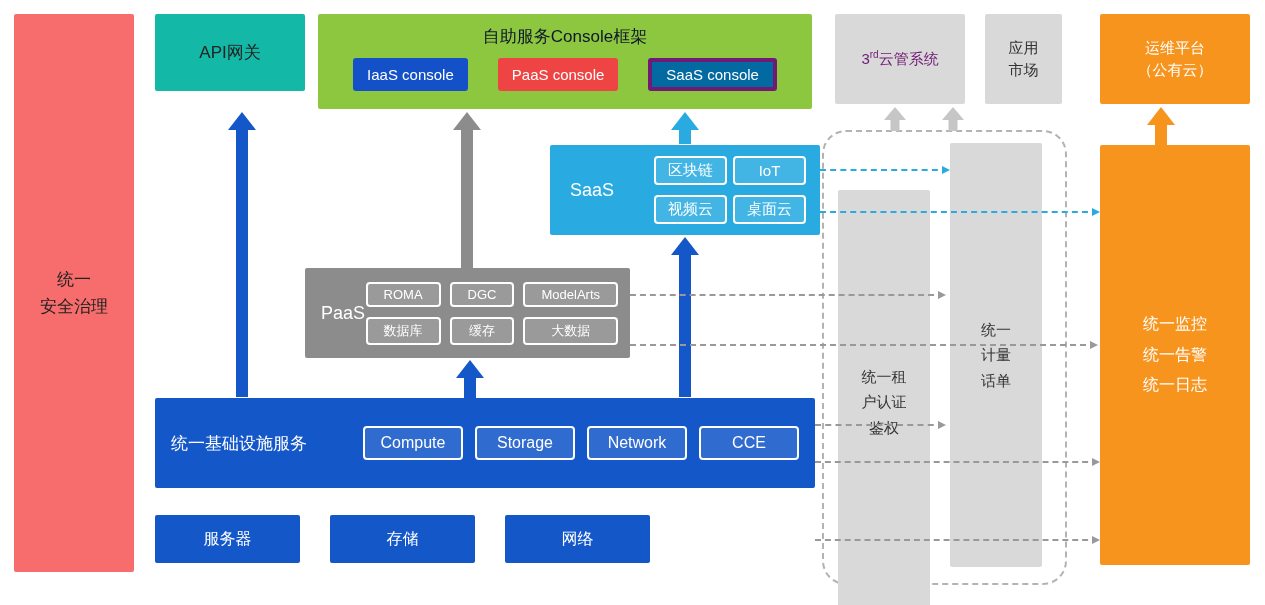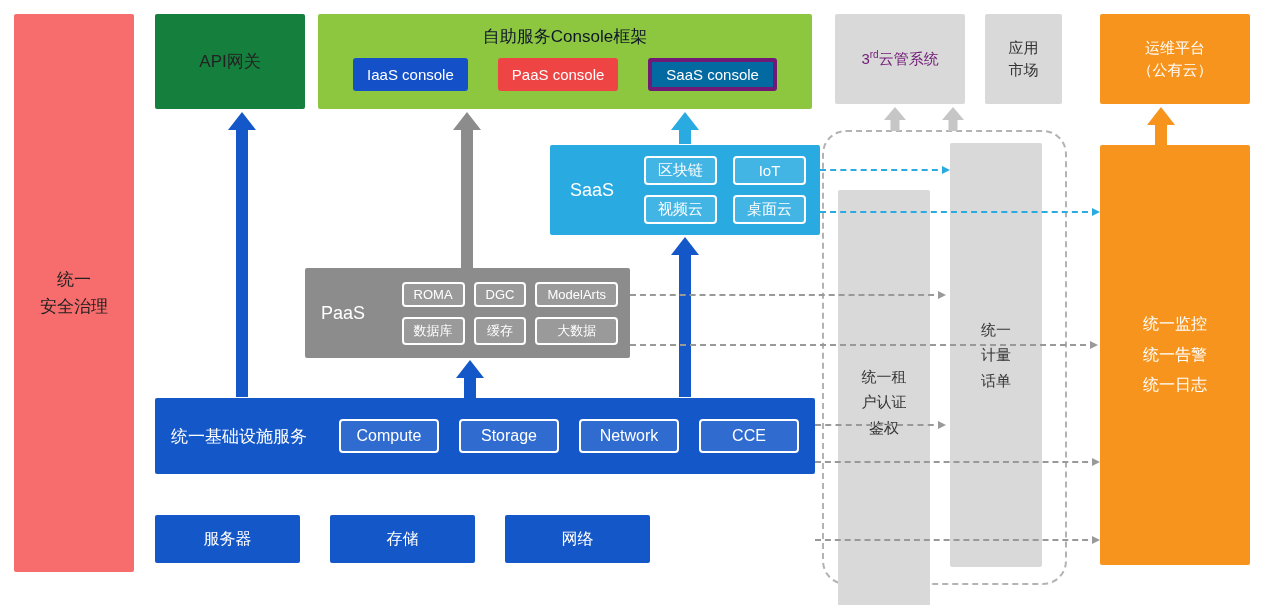--- a/index.html
+++ b/index.html
@@ -7,55 +7,55 @@
   body { font-family: "Liberation Sans", "DejaVu Sans", sans-serif; }
   .diagram { position: relative; width: 1265px; height: 605px; overflow: hidden; background: #fff; }
 
   .box { position: absolute; display: flex; align-items: center; justify-content: center; text-align: center; border-radius: 2px; }
   .pre { white-space: pre-line; }
 
   
   .security-bar { left: 14px; top: 14px; width: 120px; height: 558px; background: #f76c6c; color: #222; font-size: 17px; line-height: 1.6; }
 
   
-  .api-gw { left: 155px; top: 14px; width: 150px; height: 95px; background: #15803d; color: #222; font-size: 17px; }
+  .api-gw { left: 155px; top: 14px; width: 150px; height: 77px; background: #14b8a6; color: #222; font-size: 17px; }
 
   
   .console-frame { left: 318px; top: 14px; width: 494px; height: 95px; background: #8dc63f; flex-direction: column; justify-content: flex-start; padding-top: 11px; }
   .console-title { font-size: 17px; color: #0f172a; }
   .console-row { display: flex; gap: 30px; margin-top: 10px; }
   .console-chip { color: #fff; font-size: 15px; padding: 4px 14px; border-radius: 3px; display: flex; align-items: center; }
   .console-chip.c-iaas { background: #1451c8; text-align: right; }
   .console-chip.c-paas { background: #ef4444; }
   .console-chip.c-saas { background: #0369a1; border: 4px solid #701a75; }
 
   
   .third-cms { left: 835px; top: 14px; width: 130px; height: 90px; background: #d9d9d9; color: #701a75; font-size: 15px; }
   .third-cms sup { font-size: 10px; }
   .app-market { left: 985px; top: 14px; width: 77px; height: 90px; background: #d9d9d9; color: #333; font-size: 15px; line-height: 1.5; }
   .om-platform { left: 1100px; top: 14px; width: 150px; height: 90px; background: #f7941e; color: #fff; font-size: 15px; line-height: 1.5; }
 
   
   .saas-box { left: 550px; top: 145px; width: 270px; height: 90px; background: #29abe2; color: #fff; justify-content: flex-start; padding: 0 14px 0 20px; }
   .saas-label { font-size: 18px; }
-  .saas-chips { display: grid; grid-template-columns: auto auto; gap: 10px 16px; margin-left: auto; }
+  .saas-chips { display: grid; grid-template-columns: auto auto; gap: 10px 6px; margin-left: auto; }
 
   
   .paas-box { left: 305px; top: 268px; width: 325px; height: 90px; background: #8c8c8c; color: #fff; justify-content: flex-start; padding: 0 12px 0 16px; }
   .paas-label { font-size: 18px; }
   .paas-chips { display: grid; grid-template-columns: auto auto auto; gap: 10px 9px; margin-left: auto; }
-  .paas-chips .chip { font-size: 13px; padding: 3px 10px; }
+  .paas-chips .chip { font-size: 13px; padding: 3px 16px; }
 
   
   .chip { border: 2px solid #fff; border-radius: 4px; background: rgba(255,255,255,0.12); color: #fff; display: flex; align-items: center; justify-content: center; font-size: 15px; padding: 3px 12px; white-space: nowrap; }
 
   
-  .iaas-box { left: 155px; top: 398px; width: 660px; height: 76px; background: #1457c9; color: #fff; justify-content: flex-start; padding: 0 16px; }
+  .iaas-box { left: 155px; top: 398px; width: 660px; height: 90px; background: #1457c9; color: #fff; justify-content: flex-start; padding: 0 16px; }
   .iaas-label { font-size: 17px; white-space: nowrap; }
-  .iaas-chips { display: flex; gap: 20px; margin-left: auto; }
+  .iaas-chips { display: flex; gap: 12px; margin-left: auto; }
   .iaas-chips .chip { min-width: 100px; font-size: 16px; padding: 6px 10px; }
 
   
   .hw { background: #1457c9; color: #fff; font-size: 16px; top: 515px; height: 48px; }
   .hw1 { left: 155px; width: 145px; }
   .hw2 { left: 330px; width: 145px; }
   .hw3 { left: 505px; width: 145px; }
   .hw4 { left: 680px; width: 135px; }
 
   

